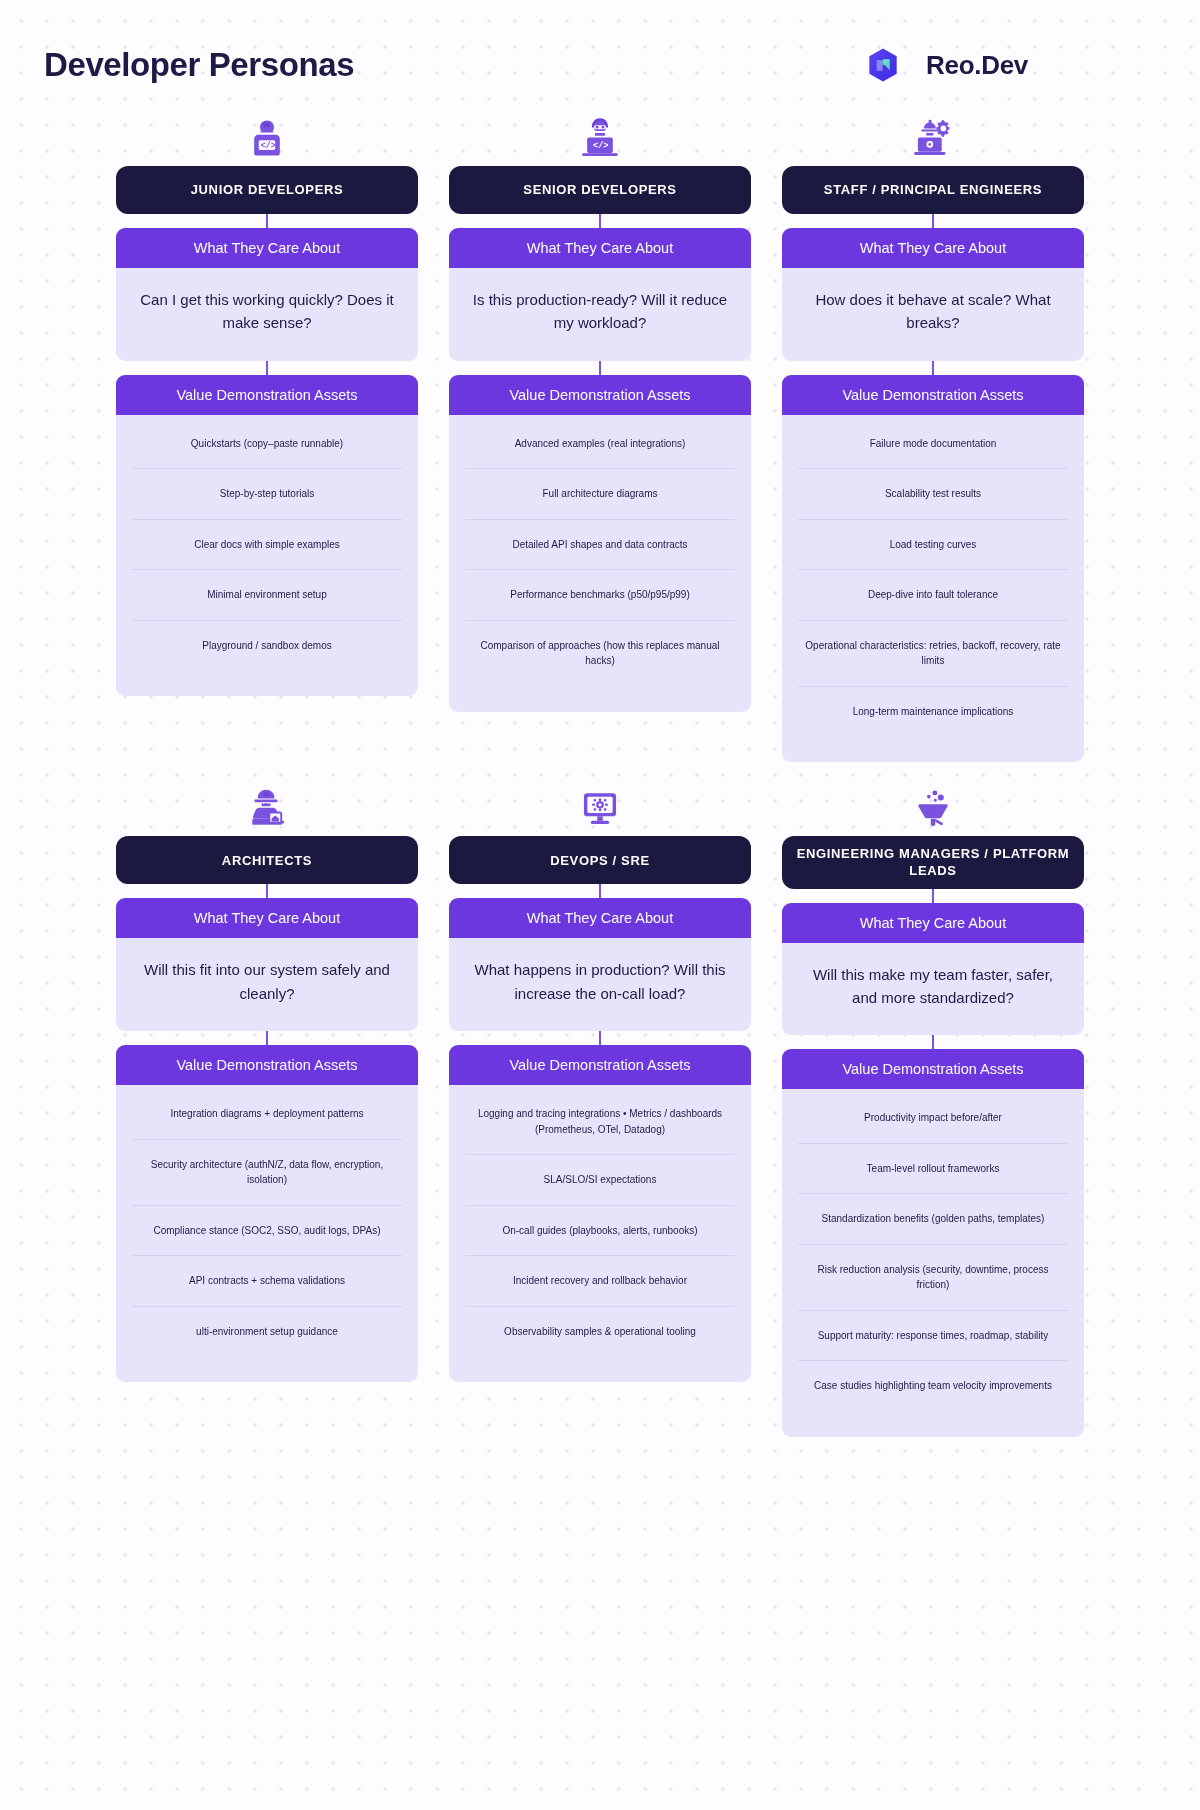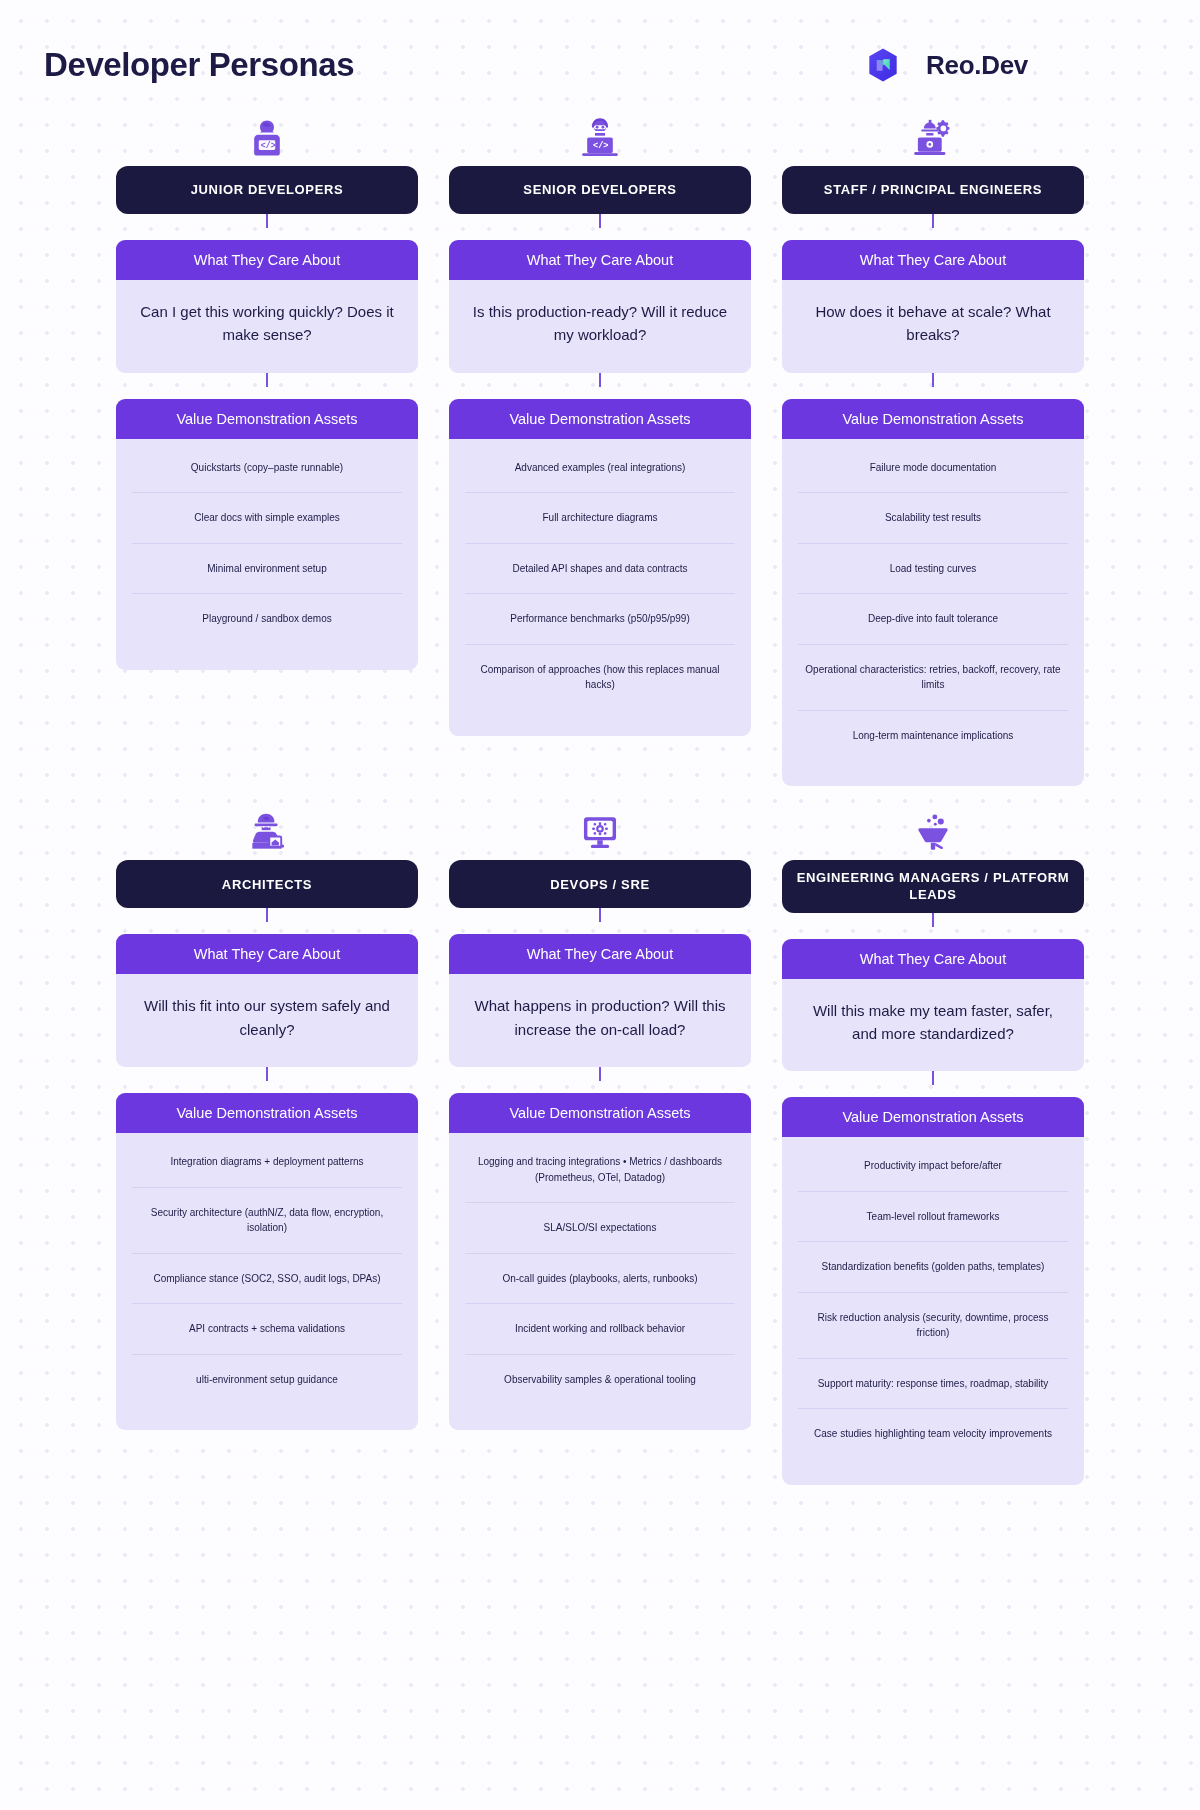--- a/index.html
+++ b/index.html
@@ -112,21 +112,20 @@
     width: 2.5px;
     height: 14px;
     background: #7b52e0;
     align-self: center;
   }
 
   
   .section {
     display: flex;
     flex-direction: column;
-    margin-top: 12px;
   }
 
   .section-head {
     background: #6c37df;
     color: #ffffff;
     font-size: 14.5px;
     text-align: center;
     padding: 11px 10px;
     border-radius: 9px 9px 0 0;
     line-height: 1.25;
@@ -219,20 +218,21 @@
       </div>
     </div>
 
     <div class="connector"></div>
 
     <div class="section">
       <div class="section-head">Value Demonstration Assets</div>
       <div class="section-body">
         <ul class="assets-list">
           <li>Quickstarts (copy–paste runnable)</li>
+          <li>Step-by-step tutorials</li>
           <li>Clear docs with simple examples</li>
           <li>Minimal environment setup</li>
           <li>Playground / sandbox demos</li>
         </ul>
       </div>
     </div>
   </div>
 
   <div class="persona">
     <div class="persona-icon">
@@ -403,21 +403,21 @@
 
     <div class="connector"></div>
 
     <div class="section">
       <div class="section-head">Value Demonstration Assets</div>
       <div class="section-body">
         <ul class="assets-list">
           <li>Logging and tracing integrations • Metrics / dashboards (Prometheus, OTel, Datadog)</li>
           <li>SLA/SLO/SI expectations</li>
           <li>On-call guides (playbooks, alerts, runbooks)</li>
-          <li>Incident working and rollback behavior</li>
+          <li>Incident recovery and rollback behavior</li>
           <li>Observability samples &amp; operational tooling</li>
         </ul>
       </div>
     </div>
   </div>
 
   <div class="persona">
     <div class="persona-icon">
       <svg viewBox="0 0 48 48" width="44" height="44">
         <g fill="#7b52e0">

